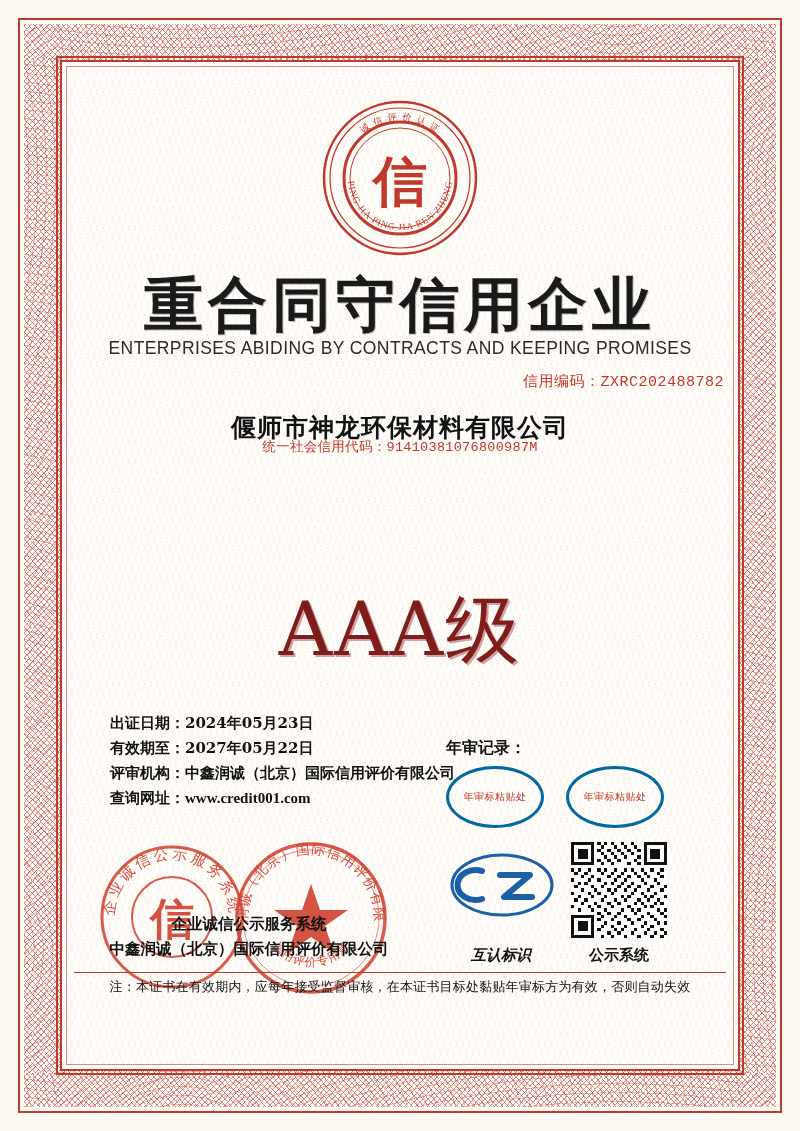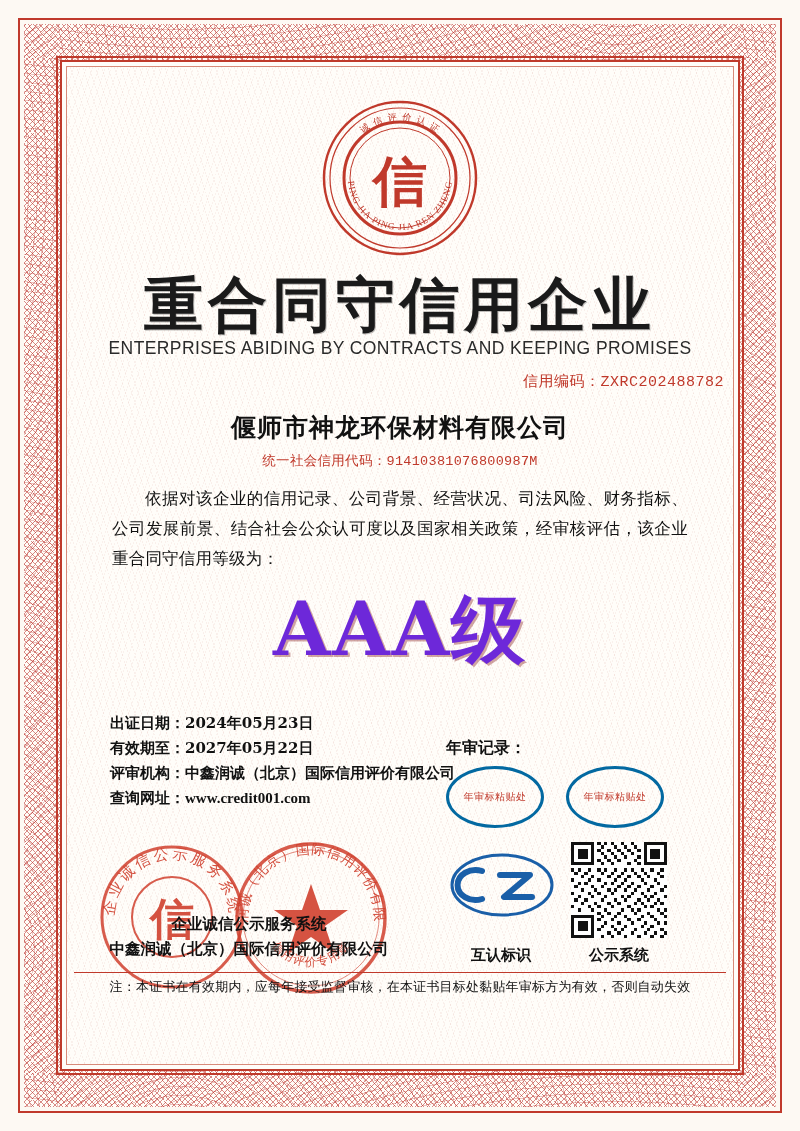--- a/index.html
+++ b/index.html
@@ -135,21 +135,21 @@
     left: 0; right: 0;
     text-align: center;
     font-family: "DejaVu Serif", "Liberation Serif", serif;
     font-weight: 700;
     font-size: 25px;
     letter-spacing: 1px;
     color: #111;
   }
   .company-code {
     position: absolute;
-    top: 386px;
+    top: 372px;
     left: 0; right: 0;
     text-align: center;
     font-size: 13.5px;
     color: #c0392b;
     letter-spacing: 0.3px;
   }
   .company-code .value {
     font-family: "Liberation Mono", monospace;
   }
 
@@ -166,23 +166,23 @@
     text-indent: 2em;
     letter-spacing: 0.2px;
   }
 
   .grade {
     position: absolute;
     top: 515px;
     left: 0; right: 0;
     text-align: center;
     font-family: "DejaVu Serif", "Liberation Serif", serif;
-    font-weight: 700;
+    font-weight: 400;
     font-size: 74px;
-    color: #6d28d9;
+    color: #7f1d1d;
     letter-spacing: 2px;
     text-shadow: 2px 2px 0 rgba(120,0,0,0.35);
   }
 
   
   .details {
     position: absolute;
     top: 645px;
     left: 44px;
     font-family: "DejaVu Serif", "Liberation Serif", serif;
@@ -262,20 +262,21 @@
   }
   .mutual-caption {
     position: absolute;
     left: 370px;
     top: 880px;
     width: 130px;
     text-align: center;
     font-size: 15px;
     font-weight: 700;
     color: #111;
+    font-style: italic;
   }
 
   .qr {
     position: absolute;
     left: 505px;
     top: 776px;
     width: 96px;
     height: 96px;
     background-color: #fff;
   }
@@ -347,21 +348,20 @@
 
     <div class="credit-no">
       <span>信用编码：</span><span class="value">ZXRC202488782</span>
     </div>
 
     <div class="company-name">偃师市神龙环保材料有限公司</div>
     <div class="company-code">
       <span>统一社会信用代码：</span><span class="value">91410381076800987M</span>
     </div>
 
-    <div class="body-text">依据对该企业的信用记录、公司背景、经营状况、司法风险、财务指标、公司发展前景、结合社会公众认可度以及国家相关政策，经审核评估，该企业重合同守信用等级为：</div>
 
     <div class="grade">AAA级</div>
 
     <div class="details">
       <div class="row">
         <span class="label">出证日期：</span><span class="value">2024年05月23日</span>
       </div>
       <div class="row">
         <span class="label">有效期至：</span><span class="value">2027年05月22日</span>
       </div>

